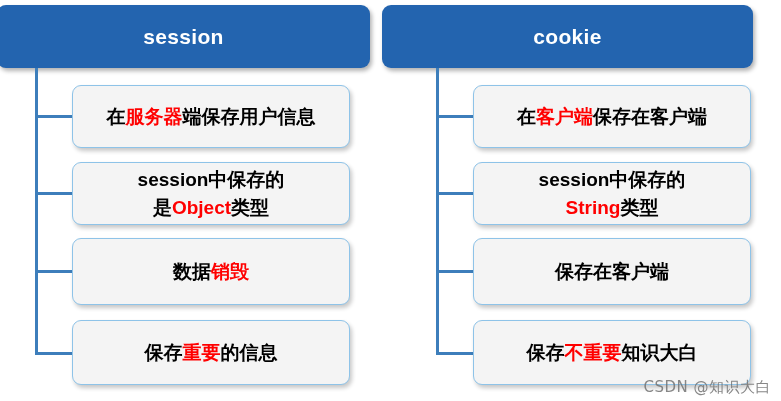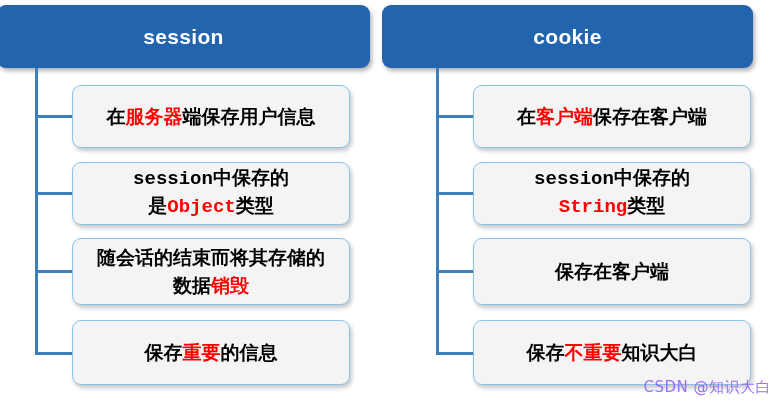--- a/index.html
+++ b/index.html
@@ -74,41 +74,41 @@
   }
   .node .line { white-space: nowrap; }
   .hl { color: #FF0000; }
 
   
   .col-left  { left: 72px;  width: 278px; }
   
   .col-right { left: 473px; width: 278px; }
 
   .row1 { top: 85px;  height: 63px; }
-  .row2 { top: 162px; height: 63px; font-family: Liberation Mono, monospace; }
+  .row2 { top: 162px; height: 63px; }
   .row3 { top: 238px; height: 67px; }
   .row4 { top: 320px; height: 65px; justify-content: center; }
 
   
   #branch-l1 { left: 35px;  top: 115px; width: 38px; }
   #branch-l2 { left: 35px;  top: 192px; width: 38px; }
   #branch-l3 { left: 35px;  top: 270px; width: 38px; }
   #branch-l4 { left: 35px;  top: 352px; width: 38px; }
   #branch-r1 { left: 436px; top: 115px; width: 38px; }
   #branch-r2 { left: 436px; top: 192px; width: 38px; }
   #branch-r3 { left: 436px; top: 270px; width: 38px; }
   #branch-r4 { left: 436px; top: 352px; width: 38px; }
 
   
   #watermark {
     position: absolute;
     right: 10px;
     bottom: 4px;
     font-size: 15px;
-    color: #8b5cf6;
+    color: #737373;
     opacity: 0.85;
     letter-spacing: 0.5px;
     pointer-events: none;
     font-family: "DejaVu Sans", sans-serif;
   }
 </style>
 </head>
 <body>
 
 <div id="canvas">
@@ -135,21 +135,20 @@
   <div id="branch-r4" class="branch"></div>
 
   <div class="node col-left row1">
       <div class="line"><span>在</span><span class="hl">服务器</span><span>端保存用户信息</span></div>
     </div>
   <div class="node col-left row2">
       <div class="line"><span>session中保存的</span></div>
       <div class="line"><span>是</span><span class="hl">Object</span><span>类型</span></div>
     </div>
   <div class="node col-left row3">
-      <div class="line"><span>随会话的结束而将其存储的</span></div>
       <div class="line"><span>数据</span><span class="hl">销毁</span></div>
     </div>
   <div class="node col-left row4">
       <div class="line"><span>保存</span><span class="hl">重要</span><span>的信息</span></div>
     </div>
 
   <div class="node col-right row1">
       <div class="line"><span>在</span><span class="hl">客户端</span><span>保存在客户端</span></div>
     </div>
   <div class="node col-right row2">

